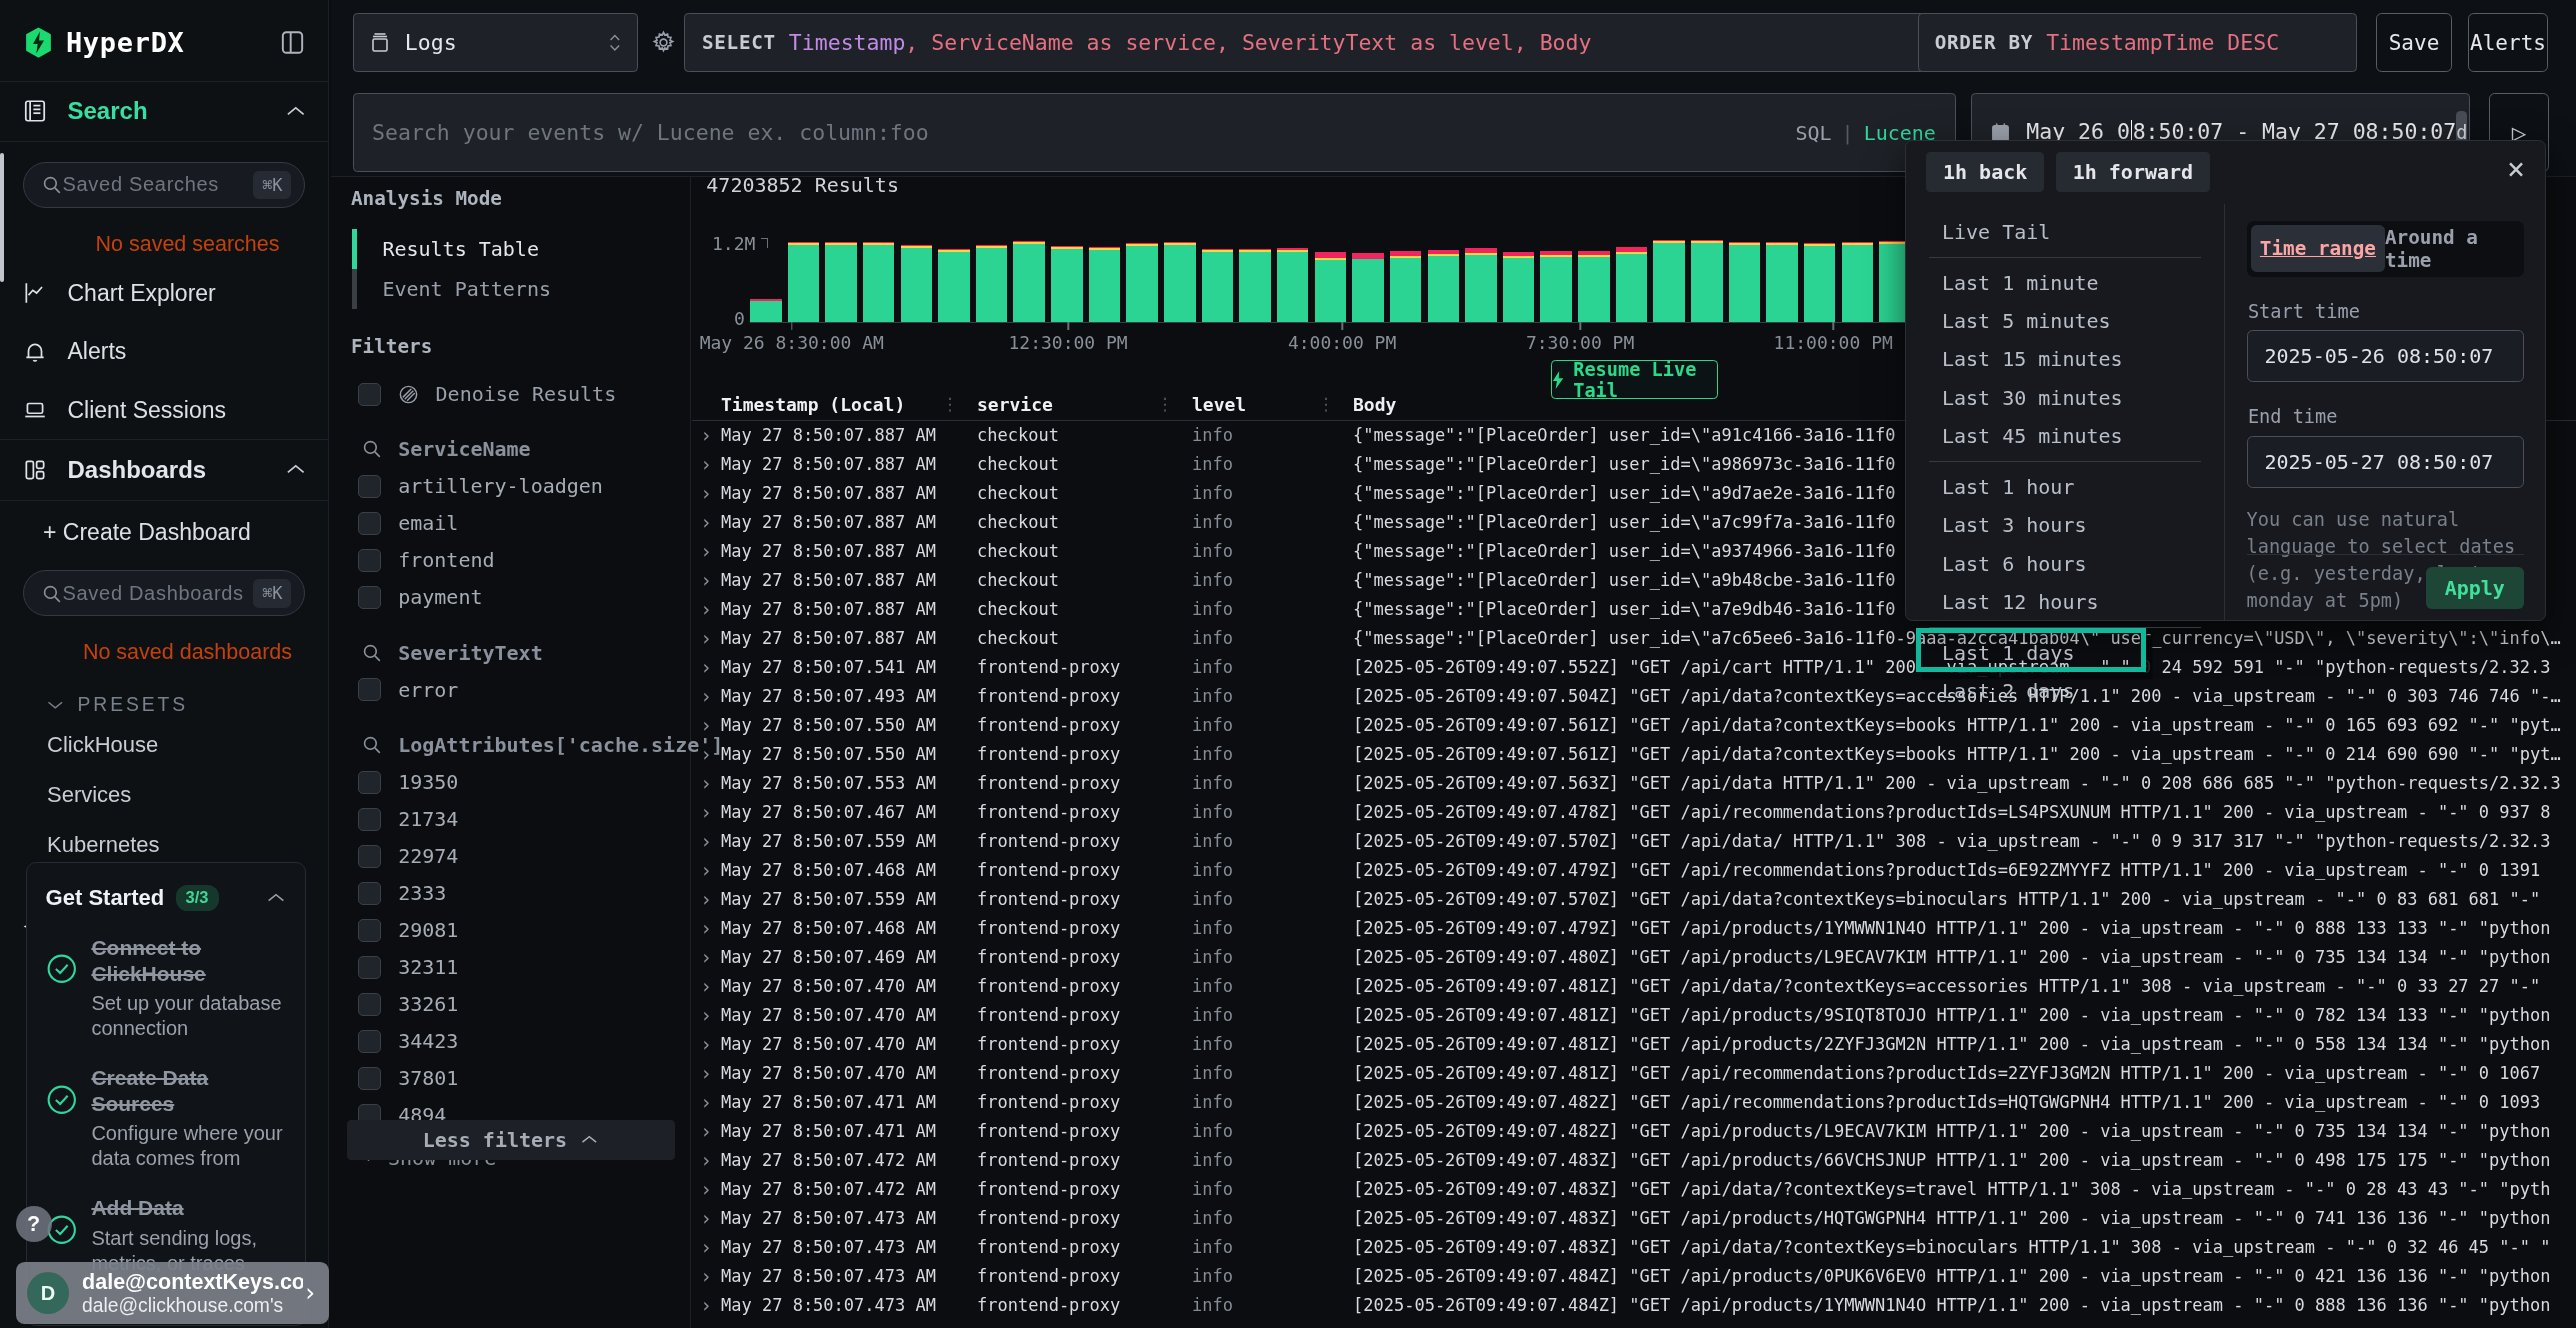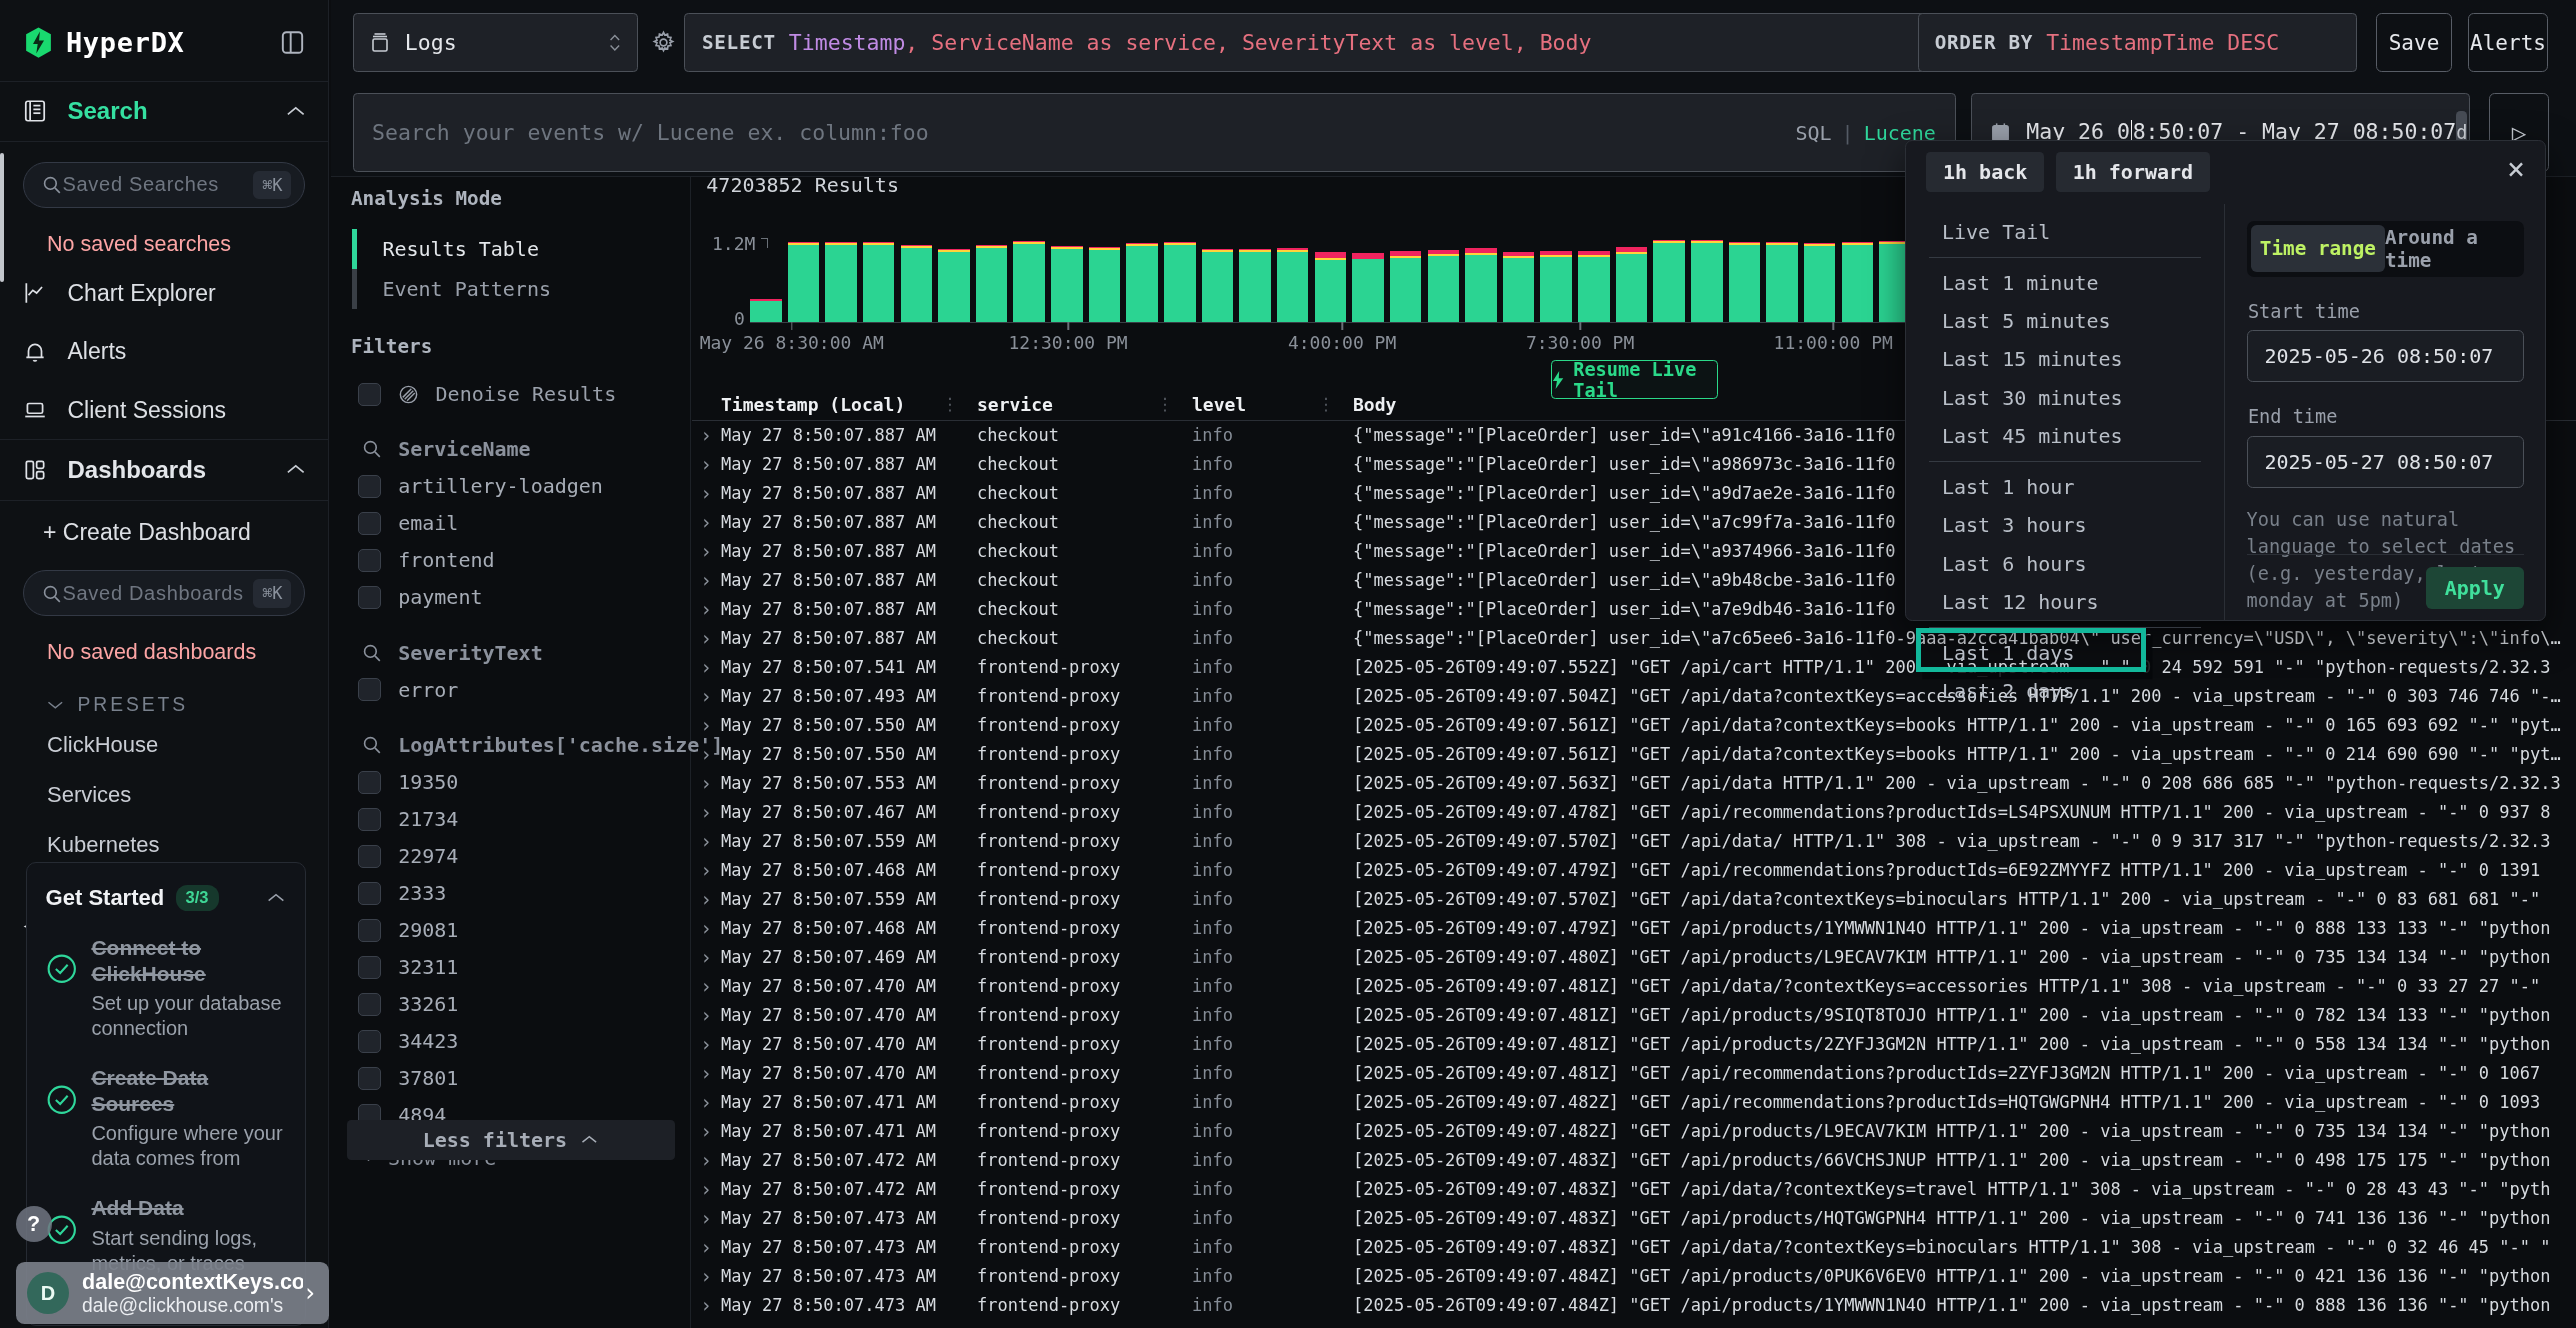--- a/index.html
+++ b/index.html
@@ -17,21 +17,21 @@
   .logo-row { display:flex; align-items:center; padding:26px 21.5px 21.5px 21.5px; }
   .brand { font-size:27px; font-weight:bold; color:#fff; letter-spacing:0.7px; margin-left:11.4px; flex:1; }
   .side-scrollthumb { position:absolute; left:0; top:153px; width:3.6px; height:129px; background:#c3c7cd; border-radius:2.1px; }
   .section-head { display:flex; align-items:center; padding:15.7px 21.5px; border-bottom:1.4px solid #1d2127; }
   .section-head.search-head { border-top:1.4px solid #1d2127; }
   .section-title { font-family:"Liberation Sans",sans-serif; font-size:24px; font-weight:bold; margin-left:20px; flex:1; }
   .green-text { color:#35e0a1; }
   .pill { display:flex; align-items:center; margin:20px 23px 0 23px; height:46px; background:#171b21; border:1.4px solid #333945; border-radius:24px; padding:0 13px 0 17px; }
   .pill-text { font-family:"Liberation Sans",sans-serif; font-size:20px; color:#6f7681; flex:1; letter-spacing:0.7px;}
   .kbd { font-size:17px; color:#8a919c; background:#252a33; border-radius:5.7px; padding:4.3px 8.6px; }
-  .muted-line { font-family:"Liberation Sans",sans-serif; font-size:21.5px; color:#fca5a5; padding:24px 0 7.2px 47px; }
+  .muted-line { font-family:"Liberation Sans",sans-serif; font-size:21.5px; color:#c2410c; padding:24px 0 7.2px 47px;text-align:center; }
   .nav-item { display:flex; align-items:center; padding:15.7px 21.5px; font-family:"Liberation Sans",sans-serif; font-size:23px; color:#dde0e5; }
   .nav-item .lbl { margin-left:20px; }
   .create-dash { font-family:"Liberation Sans",sans-serif; font-size:23px; color:#dde0e5; padding:18.6px 0 4.3px 43px; }
   .presets-head { display:flex; align-items:center; padding:21.5px 0 4.3px 46px; }
   .presets-lbl { font-family:"Liberation Sans",sans-serif; font-size:19.3px; color:#79818d; letter-spacing:2.9px; margin-left:13px; }
   .preset-item { font-family:"Liberation Sans",sans-serif; font-size:22px; color:#c9cdd4; padding:12px 0 12px 47px; }
   .team-row { display:flex; align-items:center; padding:29px 21.5px; margin-top:14.3px; }
   .team-lbl { font-family:"Liberation Sans",sans-serif; font-size:23px; color:#dde0e5; margin-left:20px; }
 
   .gs-card { position:absolute; left:26px; top:862px; width:280px; height:464px; background:#101318; border:1.4px solid #262b33; border-radius:10px; padding:21.5px 18.6px; }
@@ -138,21 +138,21 @@
   .pop-top { display:flex; padding:11.4px 0 0 20px; }
   .nudge-btn { background:#262a31; border-radius:4.3px; height:40px; display:flex; align-items:center; justify-content:center; padding:0 17px; margin-right:11.4px; color:#e4e6ea; font-size:20px; font-weight:bold; }
   .pop-cols { position:absolute; left:0; top:63px; bottom:0; width:100%; display:flex; }
   .pop-left { width:319px; border-right:1.4px solid #2b2f36; padding-top:8.6px; }
   .qr-item { padding:7.2px 0 7.2px 36px; font-size:20px; color:#b9bfc8; white-space:nowrap; position:relative; }
   .qr-div { border-bottom:1.4px solid #353a42; margin:5.7px 23px; }
   .hl-box { position:absolute; left:10px; top:-5.7px; width:230px; height:44px; border:5px solid #12b89b; box-shadow:6.4px 7.2px 0 rgba(5,7,9,0.85); z-index:25; }
   .pop-right { flex:1; padding:17px 21.5px 0 21.5px; position:relative; }
   .tabs { display:flex; background:#0c0e12; border-radius:7.2px; padding:4.3px; }
   .tab { flex:1; height:47px; display:flex; align-items:center; justify-content:center; font-size:19.3px; color:#9aa0ab; font-weight:bold; border-radius:5.7px; }
-  .tab.active { background:#2b3038; color:#bef264; }
+  .tab.active { background:#2b3038; color:#fca5a5;text-decoration:underline; }
   .fld-lbl { font-size:18.6px; color:#9aa0ab; margin:24px 0 8.6px 1.4px; }
   .fld { height:52px; background:#1a1d23; border:1.4px solid #4b5058; border-radius:5.7px; display:flex; align-items:center; padding:0 17px; font-size:20px; color:#dfe2e7; }
   .hint { font-size:18.6px; color:#79808a; line-height:27px; margin-top:18.6px; }
   .pop-foot { position:absolute; left:21.5px; right:21.5px; bottom:0; height:66px; border-top:1.4px solid #2b2f36; display:flex; align-items:center; justify-content:flex-end; }
   .apply-btn { background:#1d4636; border-radius:5.7px; height:42px; padding:0 18.6px; display:flex; align-items:center; justify-content:center; color:#40e09c; font-size:20px; font-weight:bold; }
 
   .icon { flex:none; }
 </style>
 </head>
 <body>

